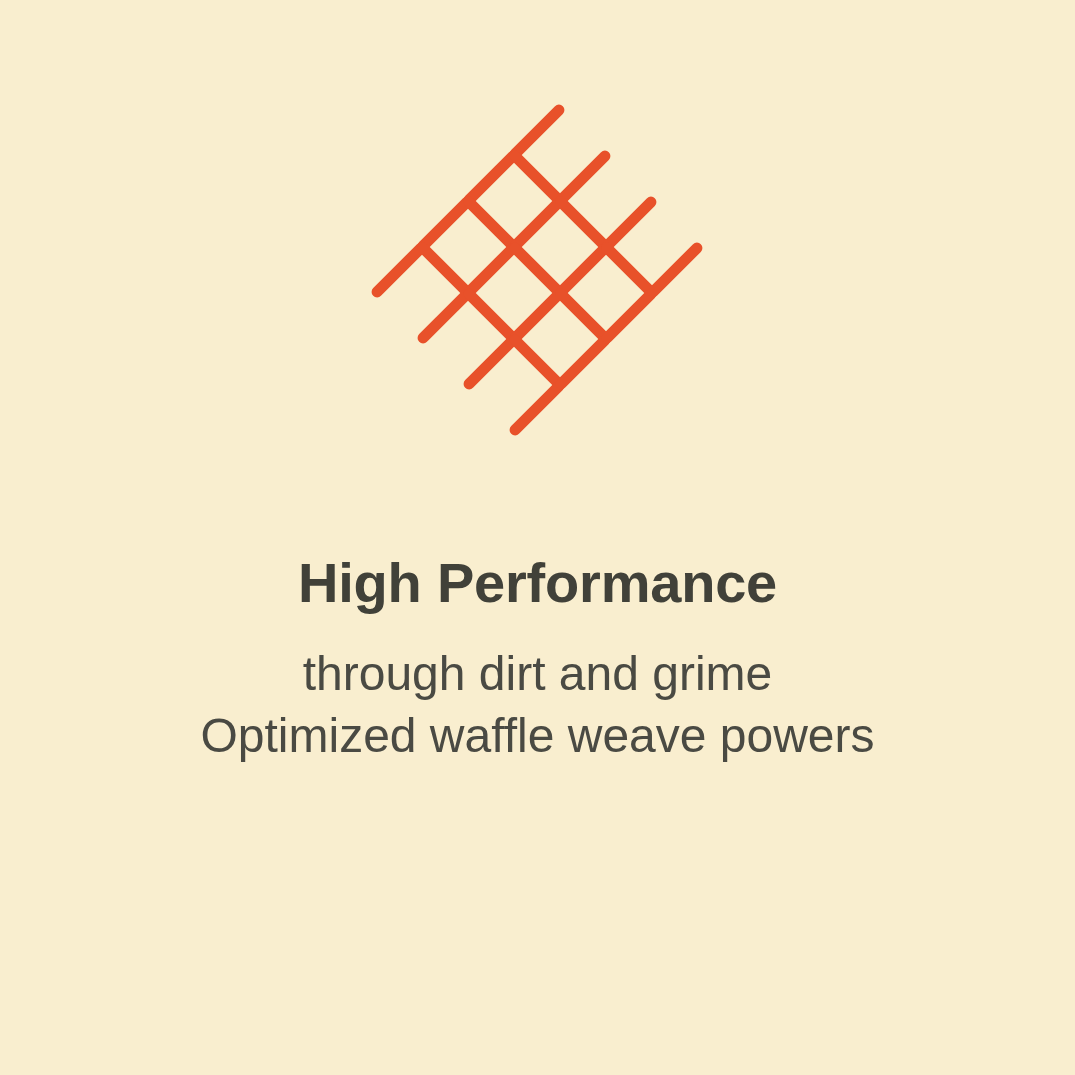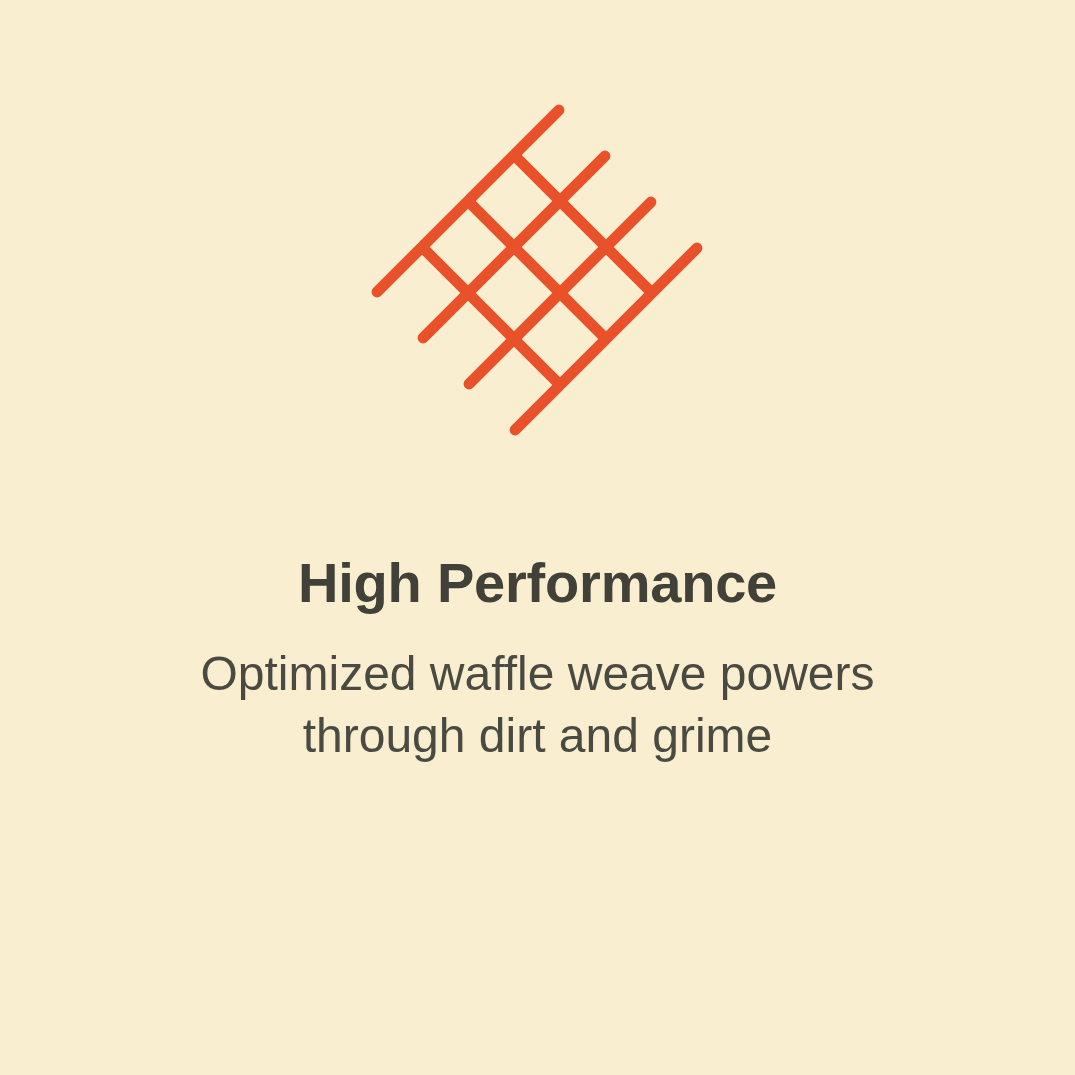--- a/index.html
+++ b/index.html
@@ -112,18 +112,18 @@
           <line x1="607.08" y1="248.08" x2="650.92" y2="291.92"></line>
           <line x1="607.08" y1="337.92" x2="650.92" y2="294.08"></line>
           <line x1="653.08" y1="291.92" x2="696.92" y2="248.08"></line>
         </g>
       </svg>
   </div>
 
   <div class="text-block">
     <h1 class="headline">High Performance</h1>
     <p class="subtext">
+      <span class="line">through dirt and grime</span>
       <span class="line">Optimized waffle weave powers</span>
-      <span class="line">through dirt and grime</span>
     </p>
   </div>
 
 </div>
 
 </body></html>

